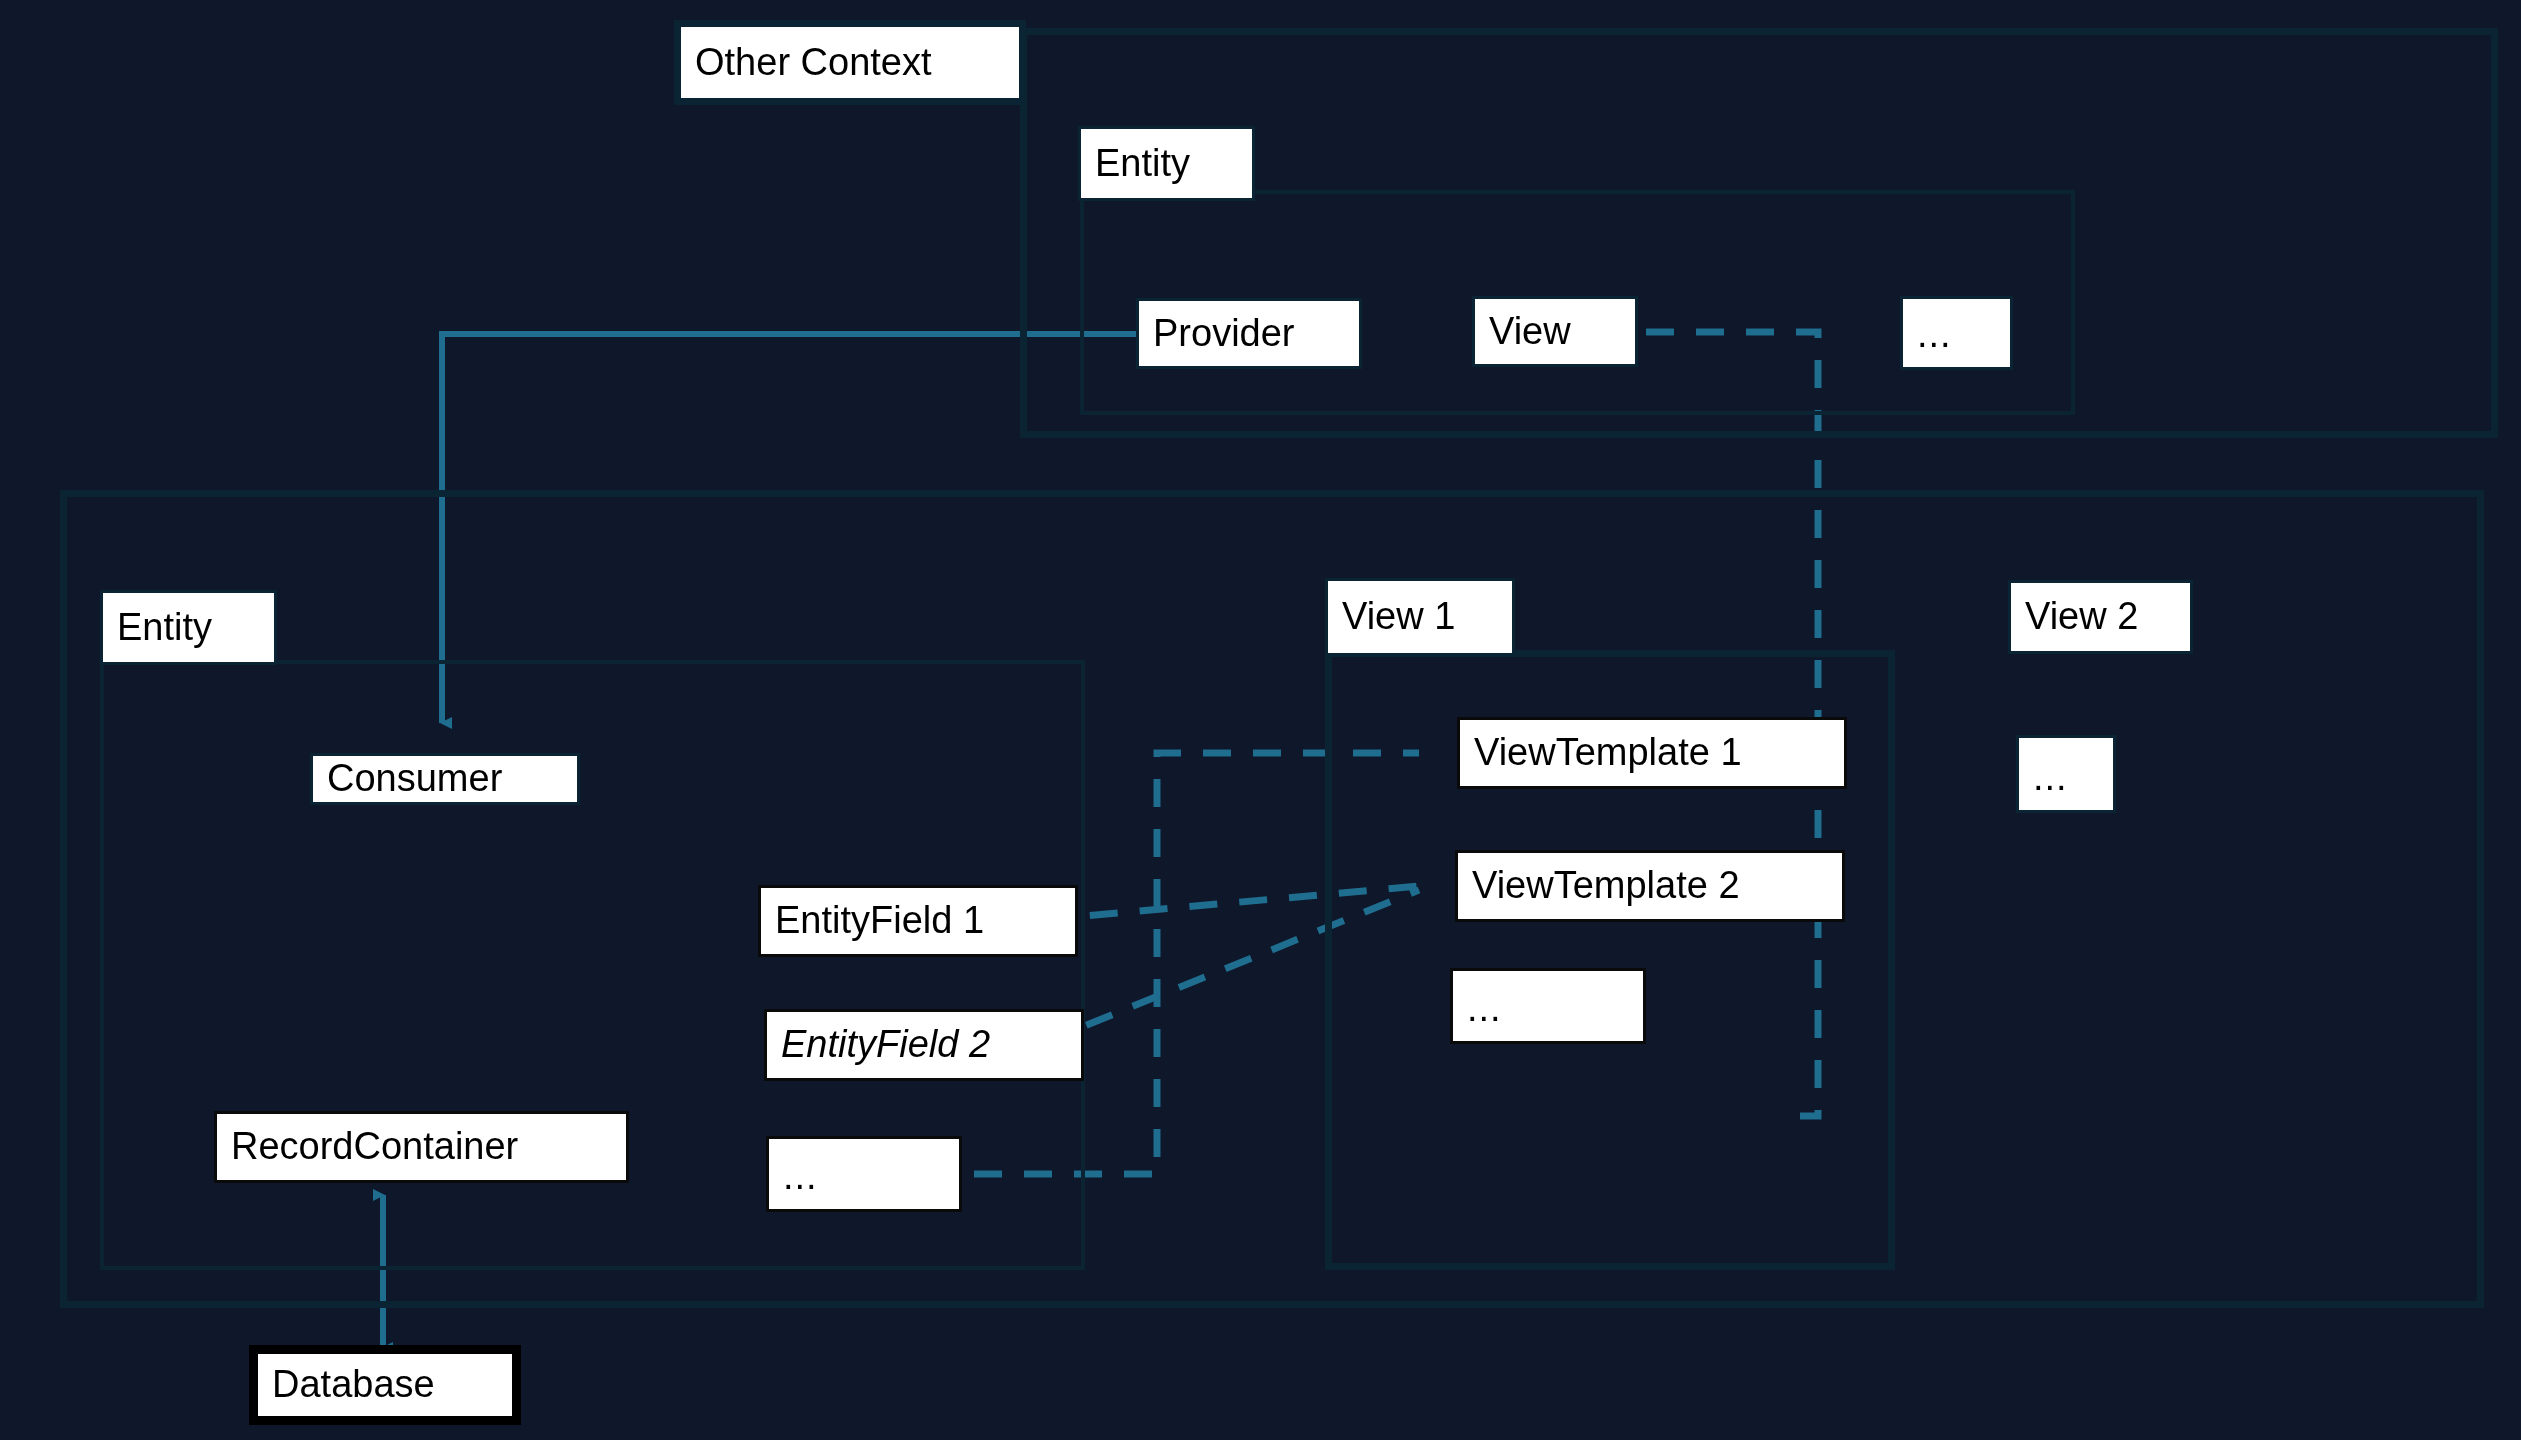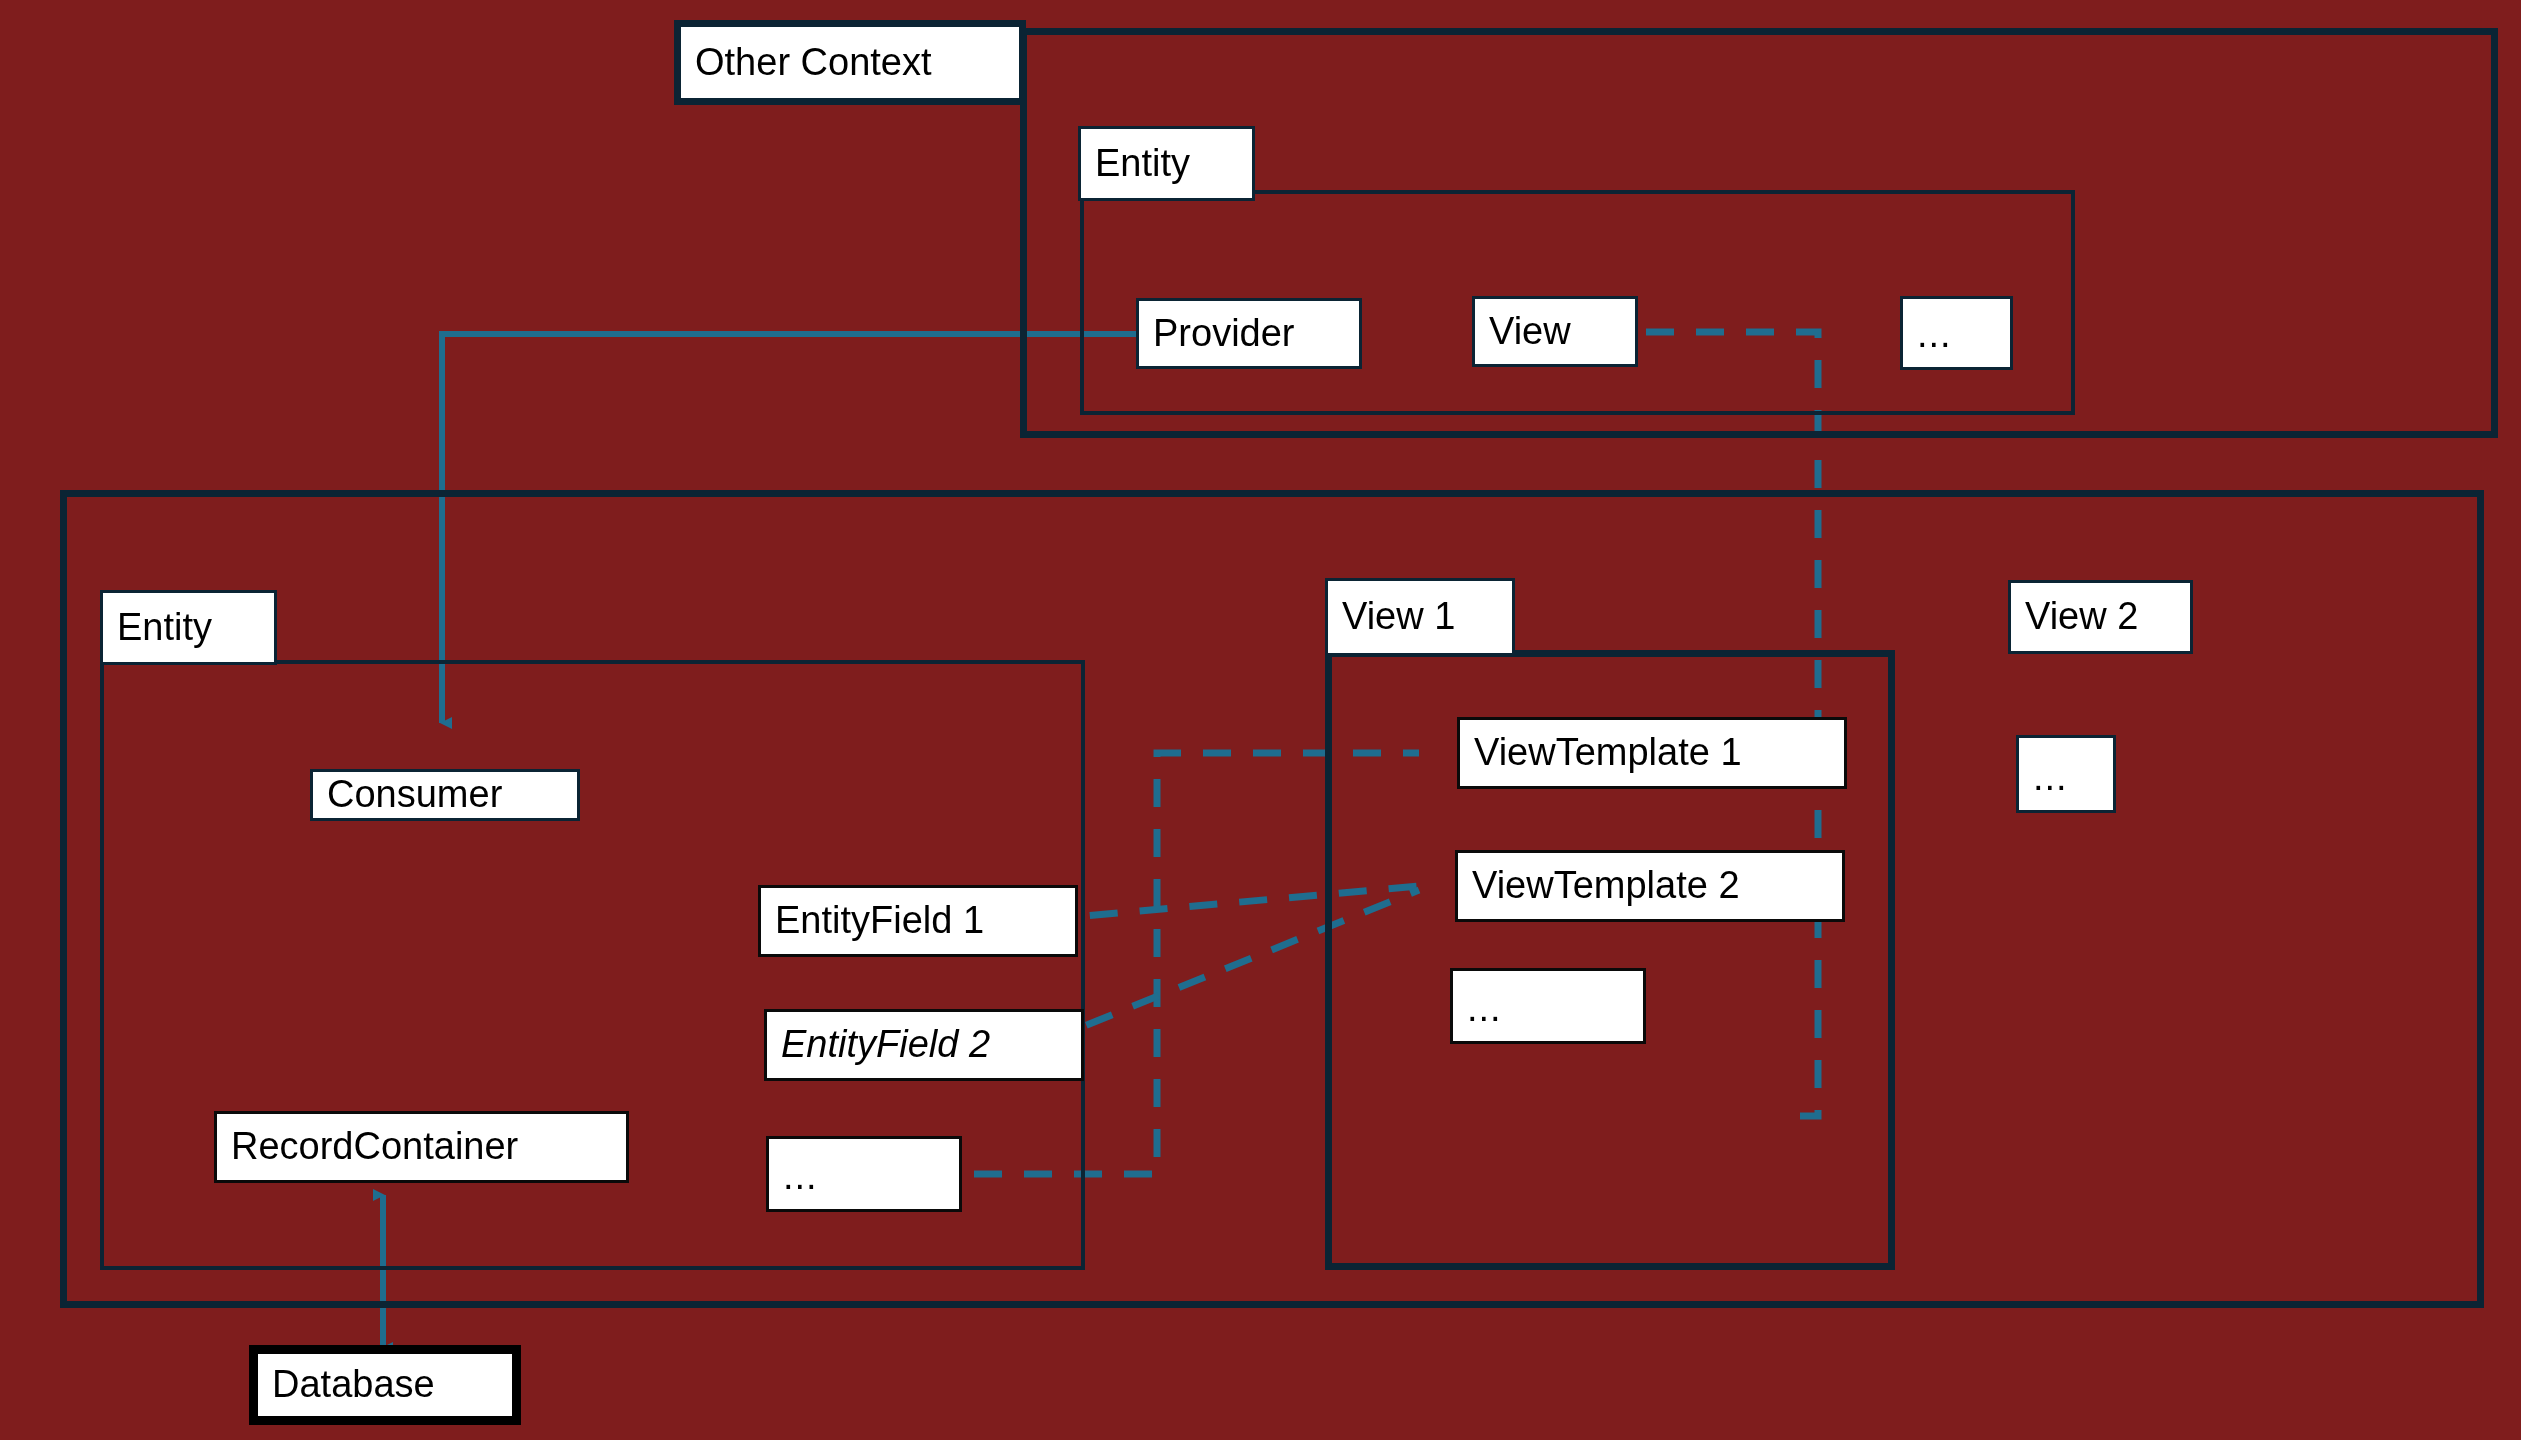--- a/index.html
+++ b/index.html
@@ -8,21 +8,21 @@
     padding: 0;
     background: #ffffff;
   }
   body {
     font-family: "Liberation Sans", sans-serif;
   }
   #canvas {
     position: relative;
     width: 2521px;
     height: 1440px;
-    background: #7f1d1d;
+    background: #0f172a;
     overflow: hidden;
   }
   #edges {
     position: absolute;
     left: 0;
     top: 0;
     width: 2521px;
     height: 1440px;
     pointer-events: none;
   }
@@ -157,21 +157,21 @@
 
   <div class="group heavy" style="left:60px; top:490px; width:2424px; height:818px;"></div>
 
 
   <div class="group light" style="left:100px; top:660px; width:985px; height:610px;"></div>
 
   <div class="node thin-navy" style="left:100px; top:590px; width:177px; height:75px;">
     <span class="lbl">Entity</span>
   </div>
 
-  <div class="node thin-navy" style="left:310px; top:753px; width:270px; height:52px;margin-top:16px;">
+  <div class="node thin-navy" style="left:310px; top:753px; width:270px; height:52px;">
     <span class="lbl">Consumer</span>
   </div>
 
   <div class="node thin" style="left:720px; top:885px; width:320px; height:72px;">
     <span class="lbl">EntityField 1</span>
   </div>
 
   <div class="node thin" style="left:726px; top:1009px; width:320px; height:72px;font-style:italic;">
     <span class="lbl">EntityField 2</span>
   </div>

